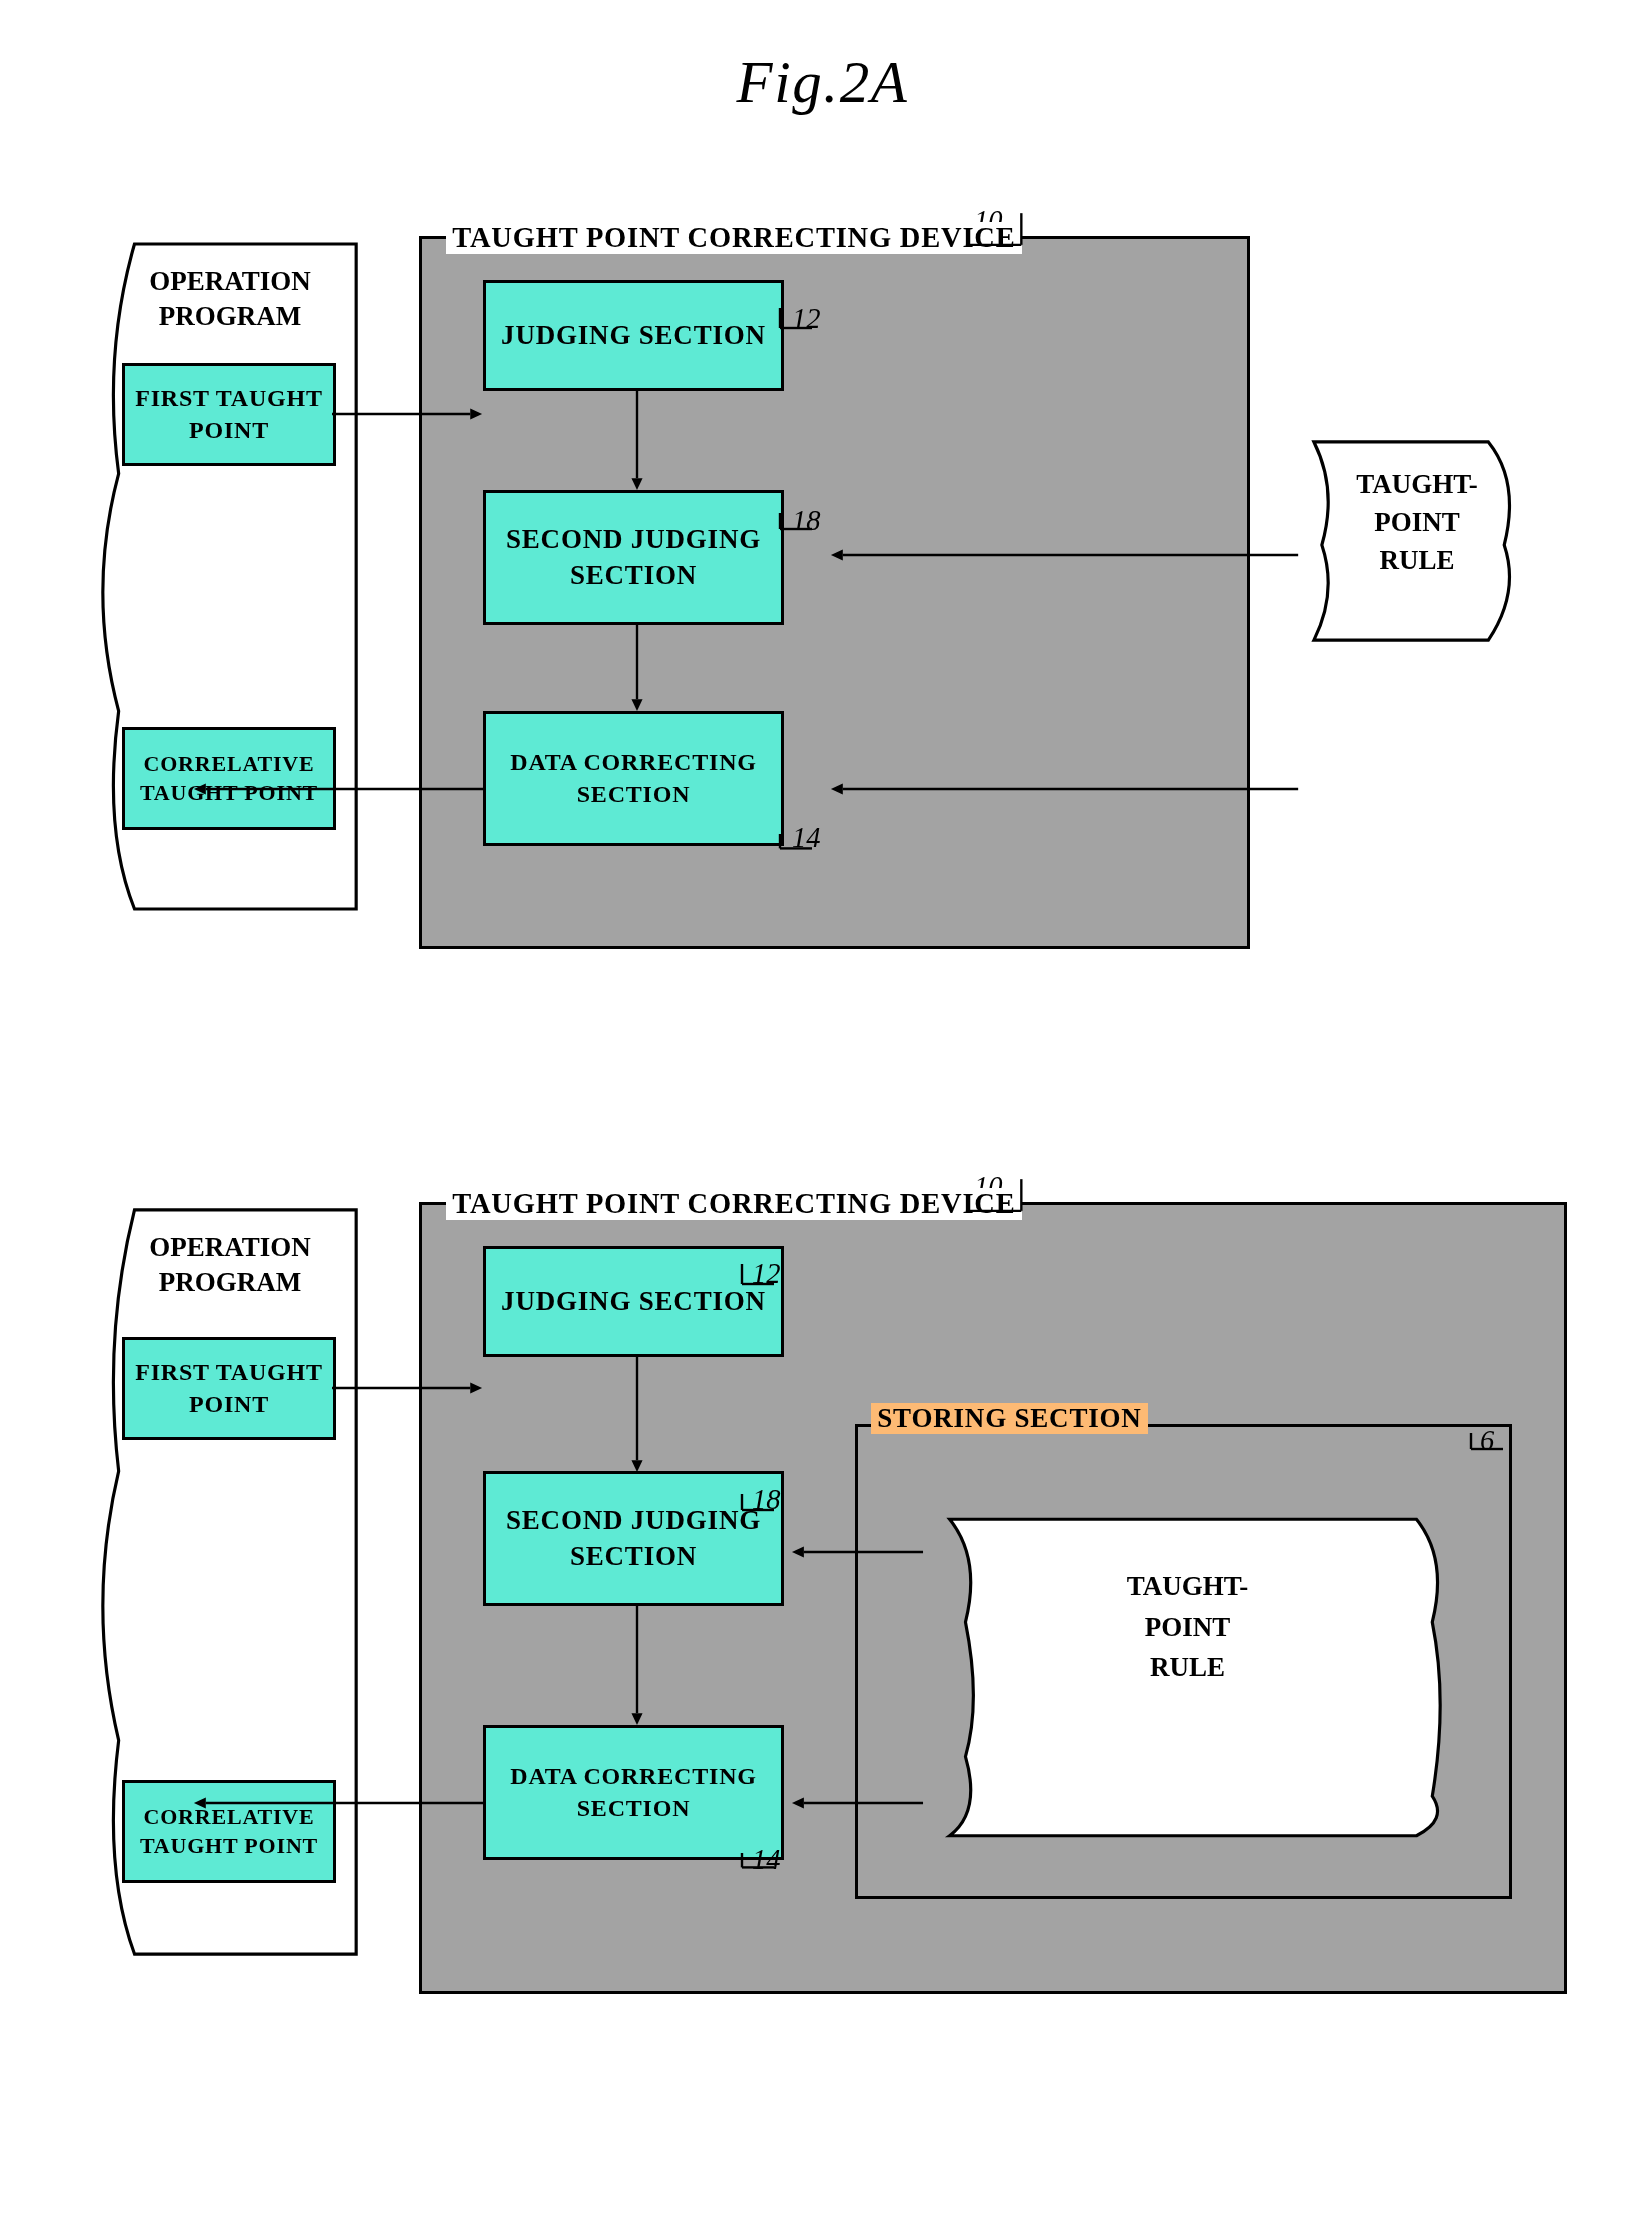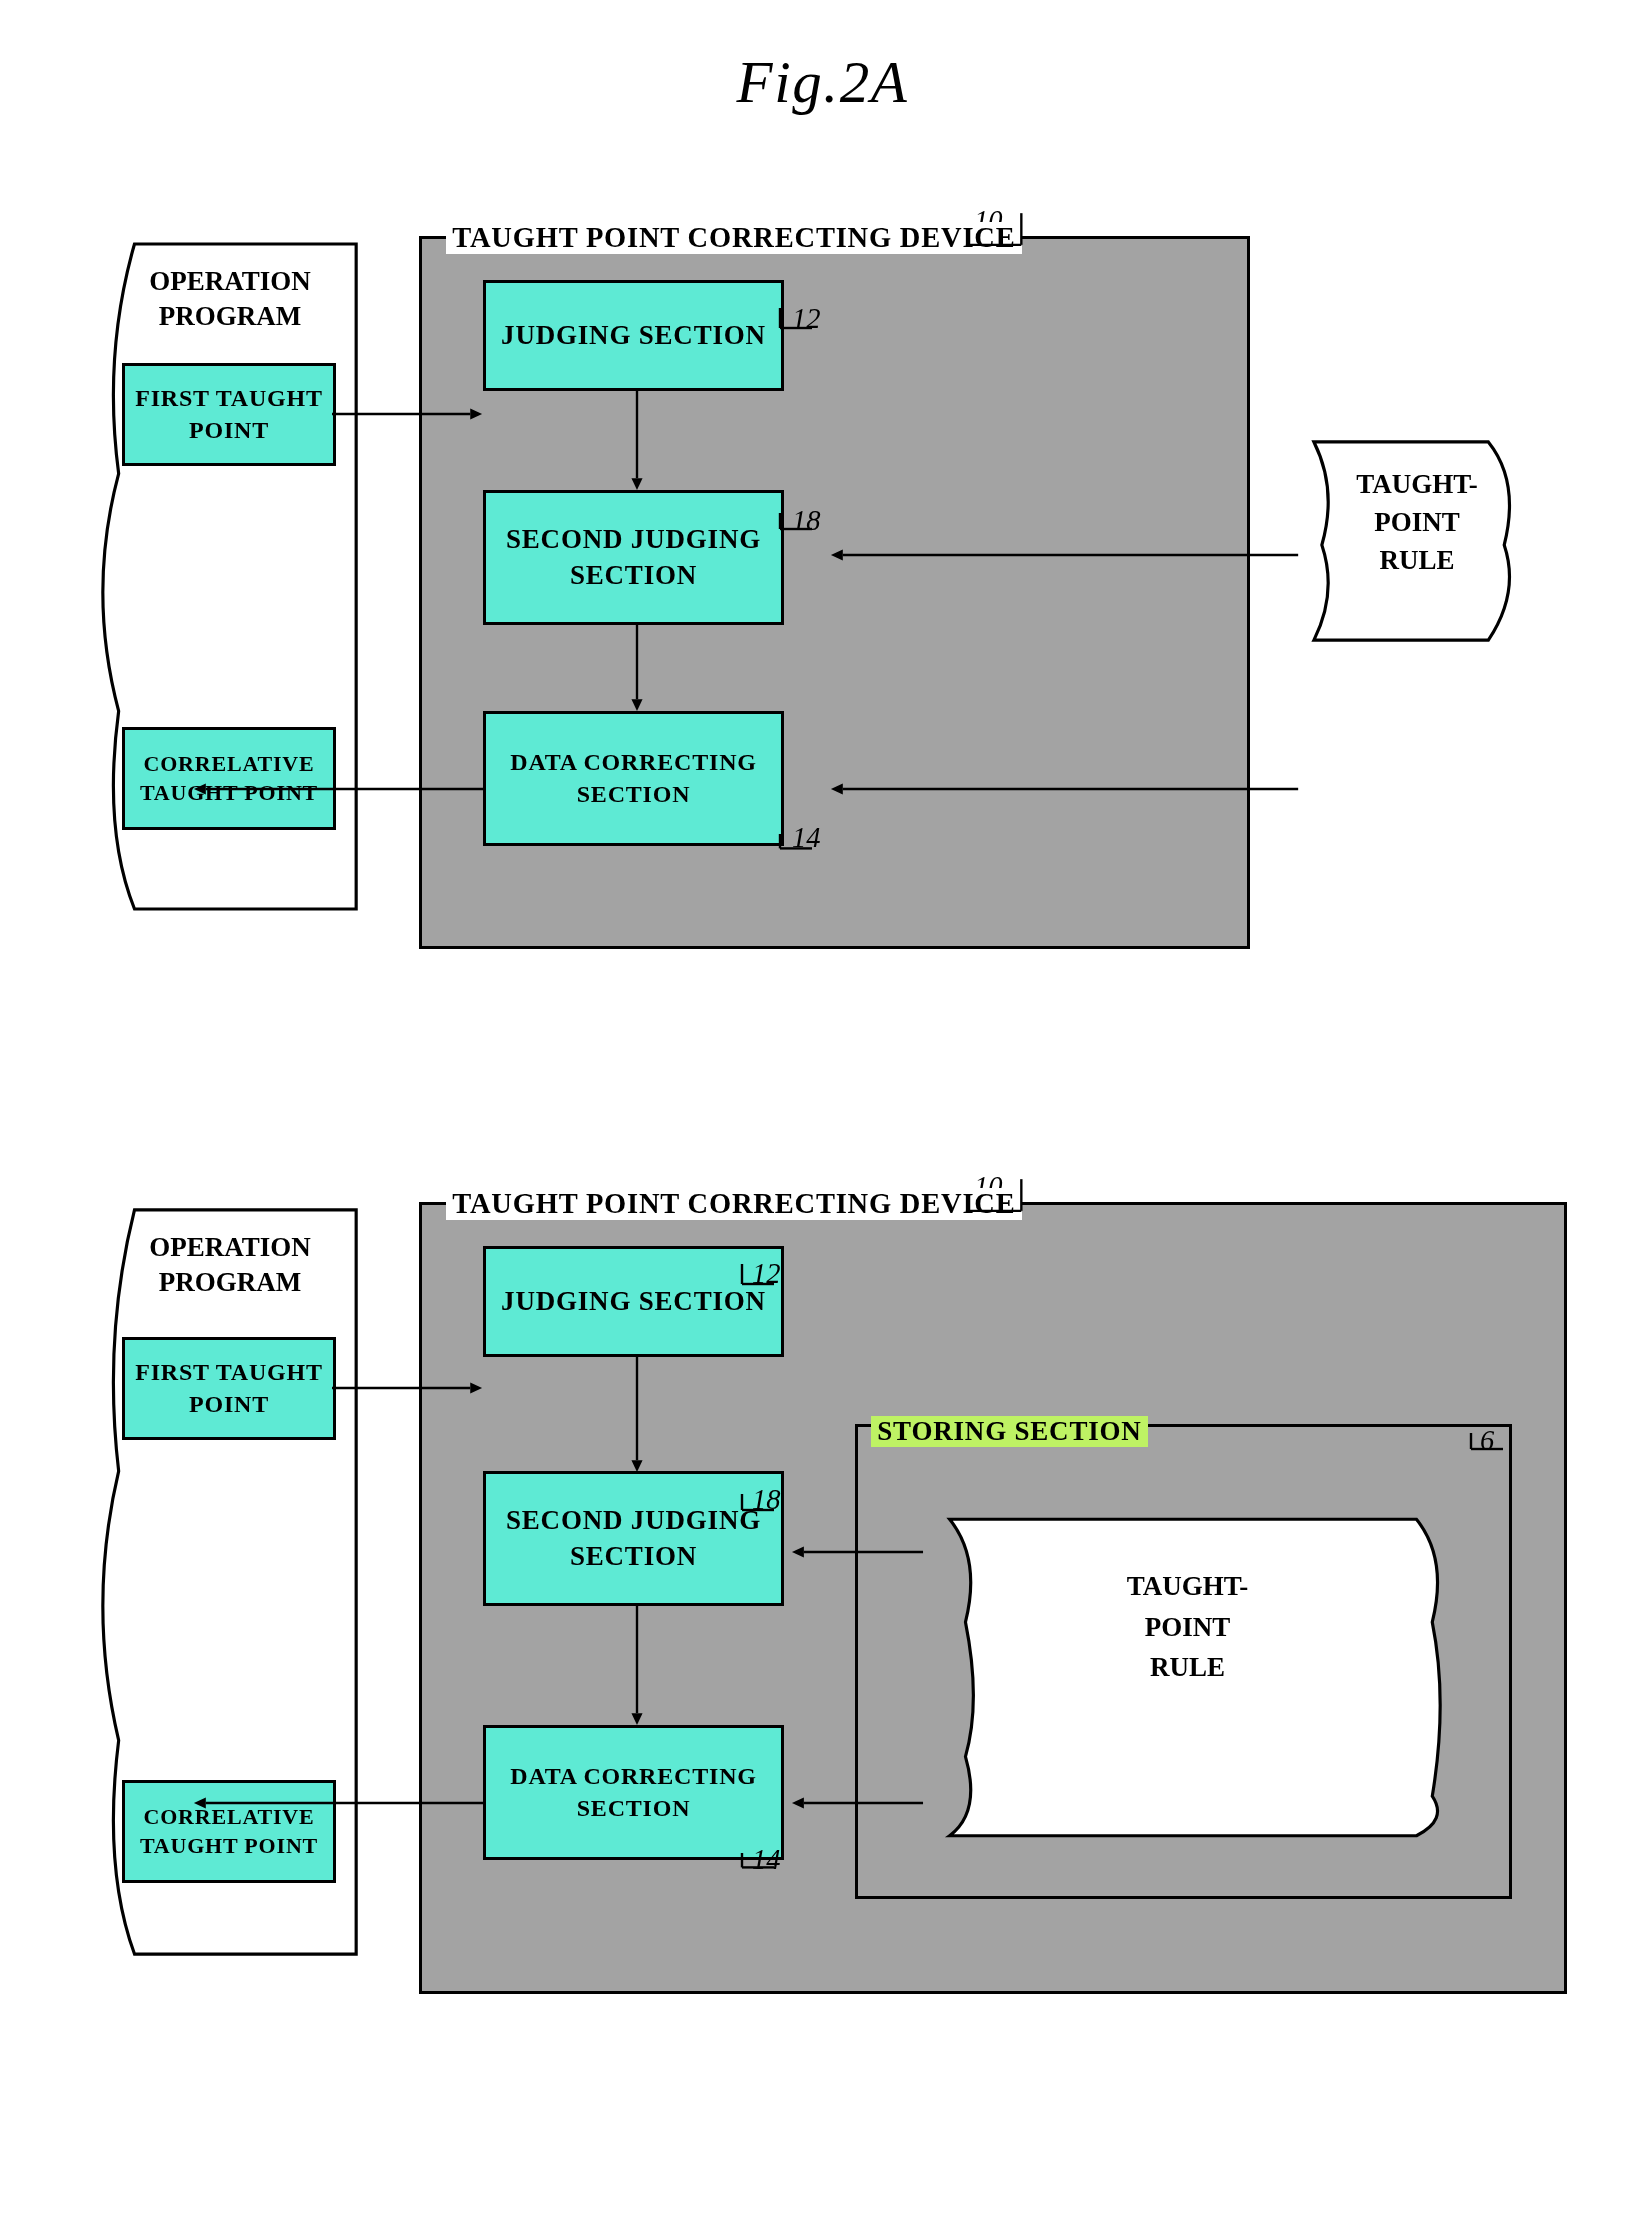--- a/index.html
+++ b/index.html
@@ -244,21 +244,21 @@
 
     <div class="device-box" style="left:792px; top:301px; width:657px; height:475px;">
     </div>
 
     <div class="ref-label" style="left:1417px; top:302px;">6</div>
     <svg class="arrow-svg" style="left:1400px; top:302px; width:48px; height:28px;" viewBox="0 0 60 35" width="48" height="28">
       <line x1="10" y1="10" x2="10" y2="30" stroke="#000" stroke-width="3"></line>
       <line x1="10" y1="30" x2="50" y2="30" stroke="#000" stroke-width="3"></line>
     </svg>
 
-    <div class="device-label" style="left:808px; top:293px; background:#bef264; padding: 0 6.3px; font-size:27px;">STORING SECTION</div>
+    <div class="device-label" style="left:808px; top:280px; background:#fdba74; padding: 0 6.3px; font-size:27px;">STORING SECTION</div>
 
     <svg class="svg-container" style="left:855px; top:388px; width:538px; height:333px;" viewBox="0 0 680 420" width="538" height="333">
       <path d="M 40,10 L 630,10 Q 670,60 650,140 Q 670,240 650,360 Q 670,390 630,410 L 40,410 Q 80,380 60,310 Q 80,240 60,140 Q 80,60 40,10 Z" fill="white" stroke="black" stroke-width="4"></path>
     </svg>
     <div style="position:absolute; left:887px; top:443px; width:475px; text-align:center; font-size:27px; font-weight:bold; line-height:1.5; white-space:pre-line;">TAUGHT-
 POINT
 RULE</div>
 
     <svg class="arrow-svg" style="left:269px; top:253px; width:158px; height:24px;" viewBox="0 0 200 30" width="158" height="24">
       <line x1="0" y1="15" x2="175" y2="15" stroke="#000" stroke-width="3"></line>

